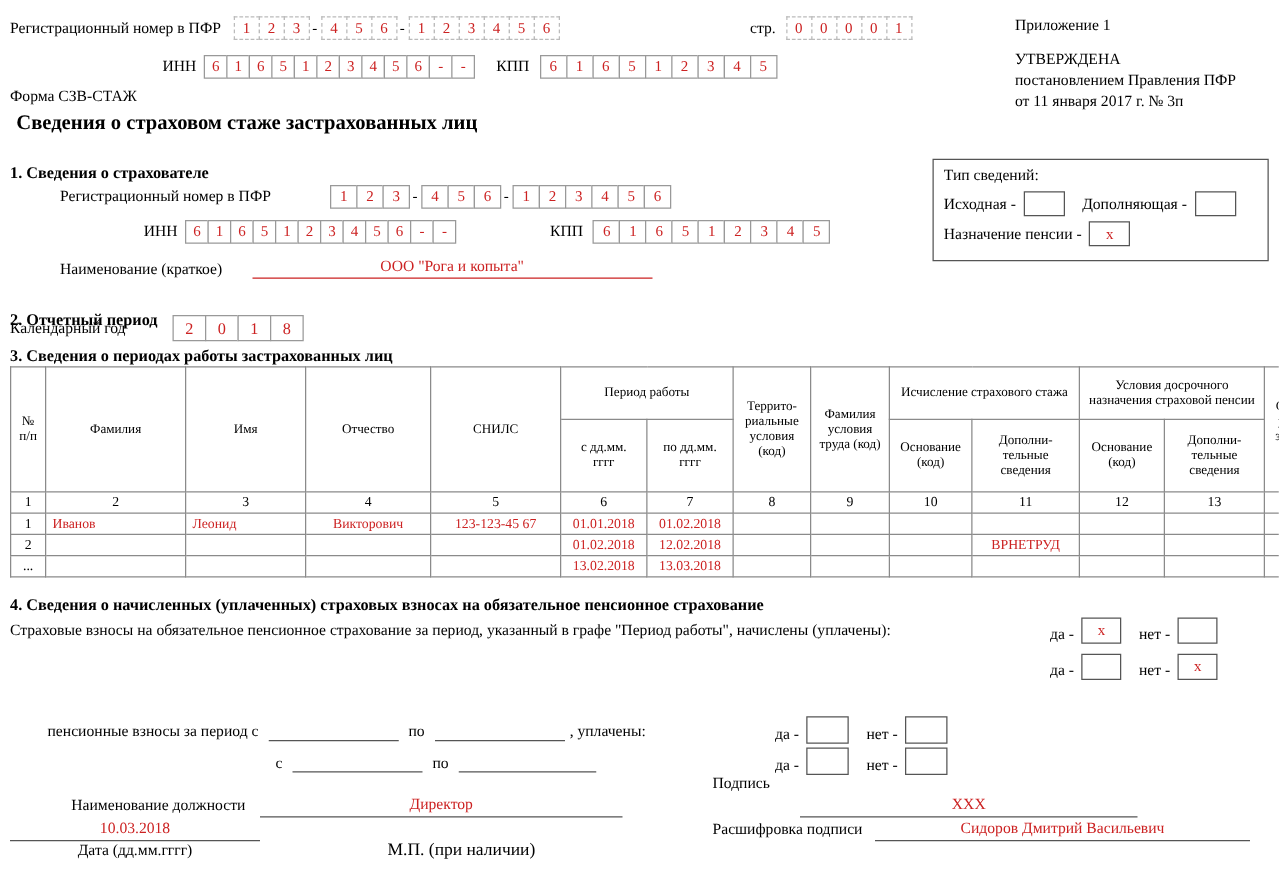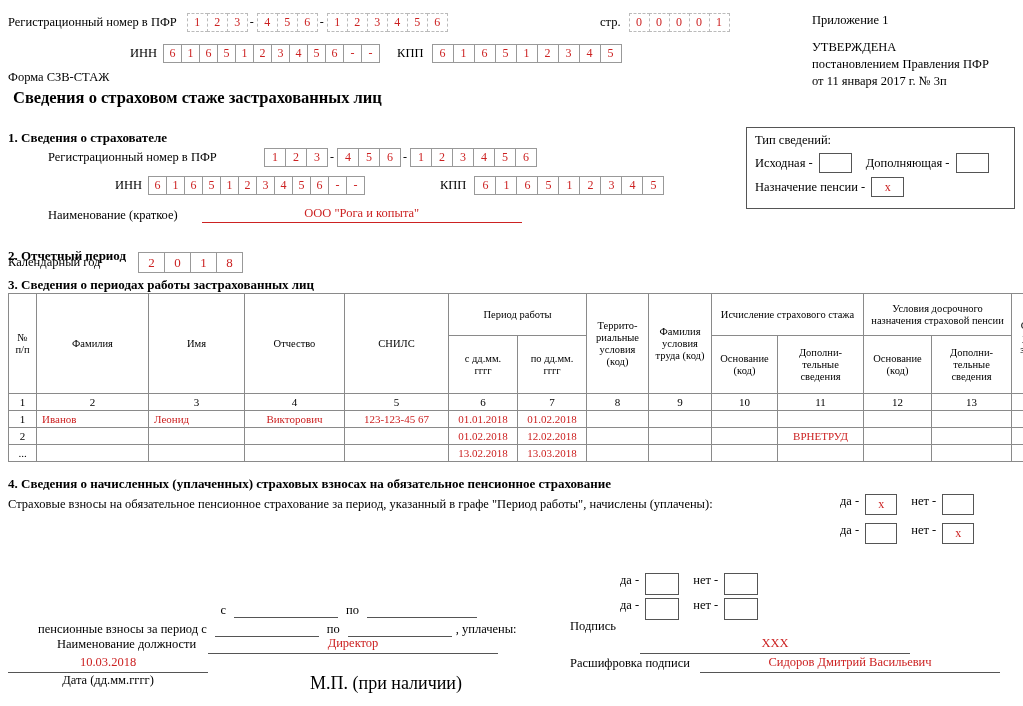--- a/index.html
+++ b/index.html
@@ -122,32 +122,32 @@
   table.grid th { height: 18px; }
   table.grid .numrow td { height: 17px; font-size: 11px; }
   table.grid .datarow td { height: 17px; color: #cc2222; font-size: 11px; }
   table.grid .datarow td.idx { color: #000000; }
   table.grid td.left { text-align: left; padding-left: 5px; }
   .thtall { height: 100px; }
 
   
   .s4-line1 { position: absolute; left: 8px; top: 497px; font-size: 12.5px; }
   .s4-line2 { position: absolute; left: 8px; top: 526px; font-size: 12.5px; }
-  .yn { position: absolute; display: flex; align-items: flex-start; font-size: 12.5px; }
+  .yn { position: absolute; display: flex; align-items: flex-end; font-size: 12.5px; }
   .yn .ybox, .yn .nbox {
     width: 32px; height: 21px; border: 1px solid #555555; background: #fff;
     display: inline-flex; align-items: center; justify-content: center;
     color: #cc2222; font-size: 12px;
   }
   .yn .sp { width: 14px; }
   #s4-yn1 { left: 840px; top: 494px; }
   #s4-yn2 { left: 840px; top: 523px; }
 
   
-  .s5-r1 { position: absolute; left: 38px; top: 578px; display: flex; align-items: flex-end; font-size: 12.5px; margin-top: 44px; }
+  .s5-r1 { position: absolute; left: 38px; top: 578px; display: flex; align-items: flex-end; font-size: 12.5px; }
   .s5-r2 { position: absolute; left: 38px; top: 603px; display: flex; align-items: flex-end; font-size: 12.5px; }
   .ul { display: inline-block; border-bottom: 1px solid #555; height: 14px; }
   .ul.w110 { width: 104px; }
   .ul.w120 { width: 110px; }
   #s5-yn1 { left: 620px; top: 573px; }
   #s5-yn2 { left: 620px; top: 598px; }
   #s5-yn1 .ybox, #s5-yn1 .nbox, #s5-yn2 .ybox, #s5-yn2 .nbox { width: 34px; height: 22px; }
 
   
   .sig-pos-lbl { position: absolute; left: 57px; top: 637px; font-size: 12.5px; }
@@ -161,21 +161,21 @@
     position: absolute; left: 640px; top: 636px; width: 270px;
     border-bottom: 1px solid #555; text-align: center;
     color: #cc2222; font-size: 12.5px; padding-bottom: 2px;
   }
   .date-val {
     position: absolute; left: 8px; top: 655px; width: 200px;
     border-bottom: 1px solid #555; text-align: center;
     color: #cc2222; font-size: 12.5px; padding-bottom: 2px;
   }
   .date-lbl { position: absolute; left: 8px; top: 673px; width: 200px; text-align: center; font-size: 12.5px; }
-  .mp-lbl { position: absolute; left: 310px; top: 673px; font-size: 18px; }
+  .mp-lbl { position: absolute; left: 310px; top: 673px; font-size: 14px; }
   .decode-lbl { position: absolute; left: 570px; top: 656px; font-size: 12.5px; }
   .decode-val {
     position: absolute; left: 700px; top: 655px; width: 300px;
     border-bottom: 1px solid #555; text-align: center;
     color: #cc2222; font-size: 12.5px; padding-bottom: 2px;
   }
 </style>
 </head>
 <body>
 

